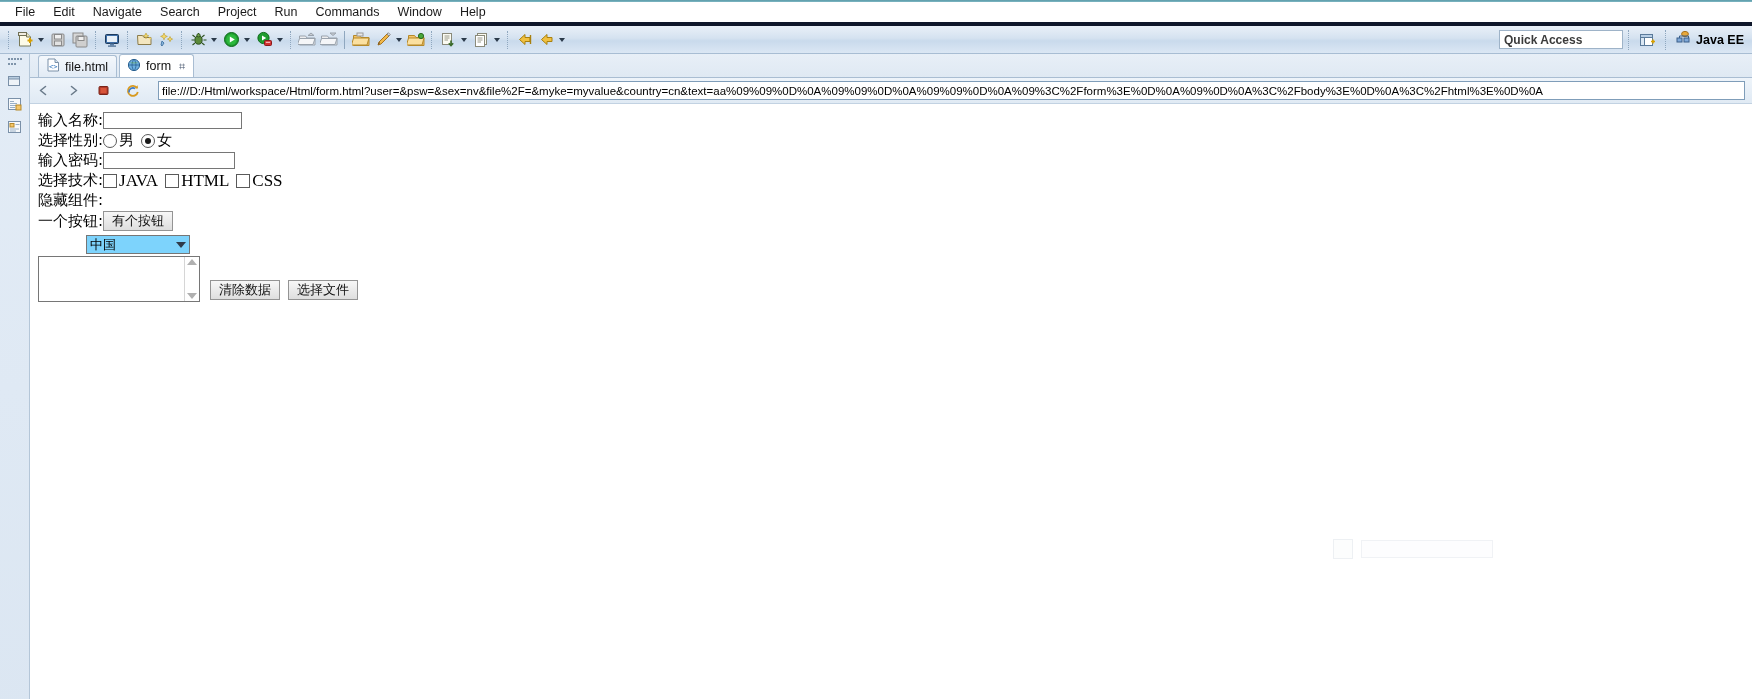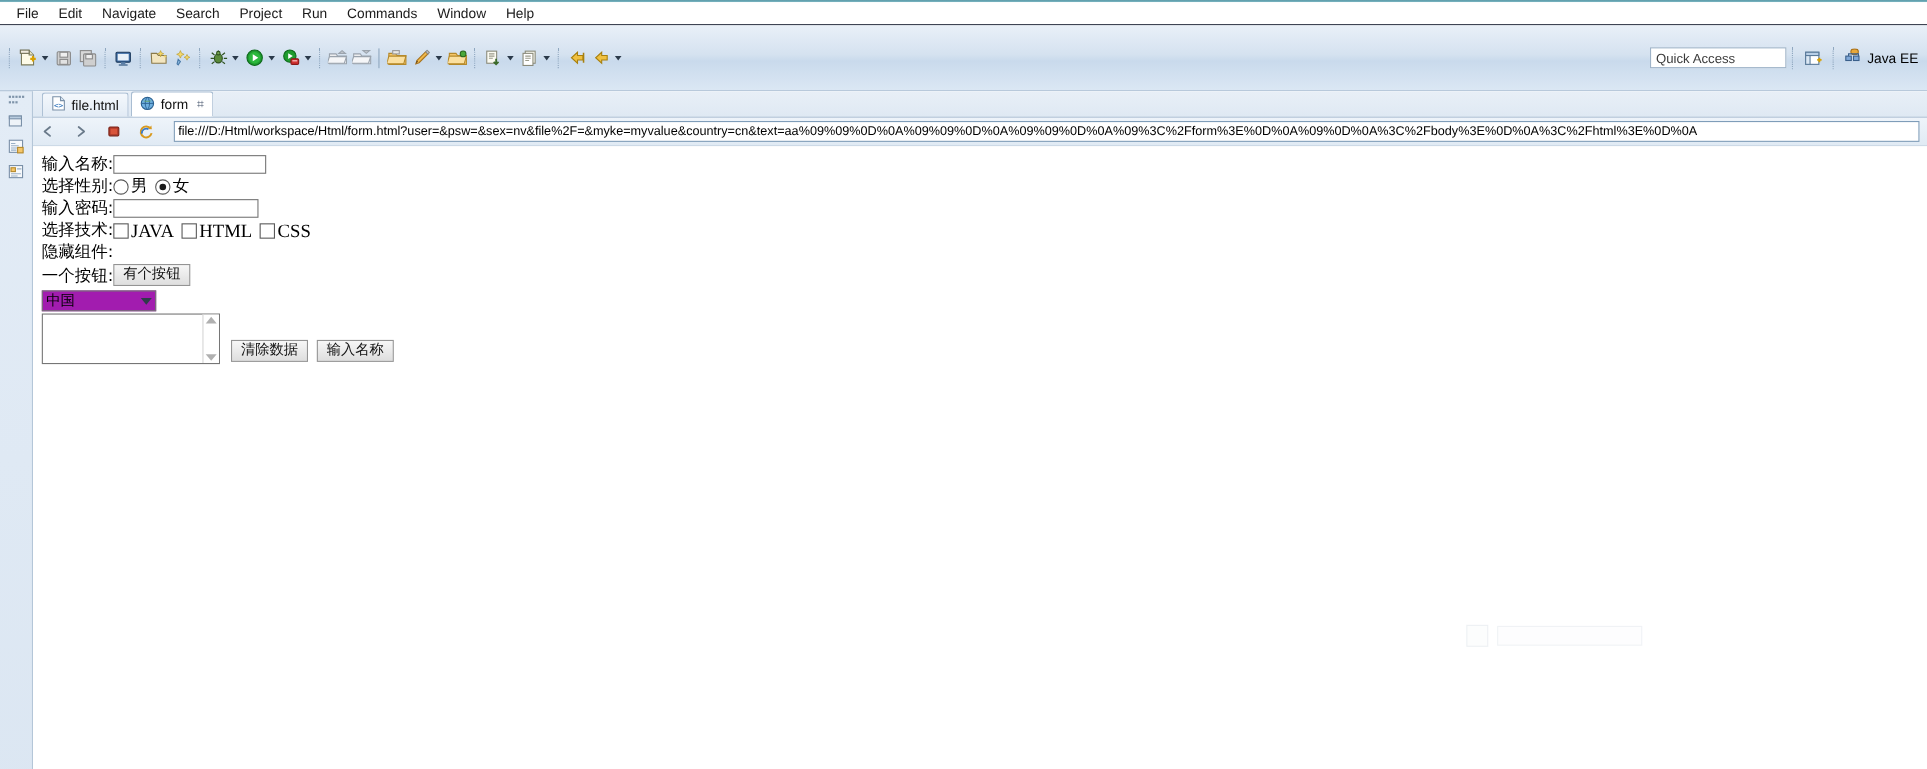--- a/index.html
+++ b/index.html
@@ -24,40 +24,41 @@
     width: 100%;
   }
 
   
   .menubar {
     height: 20px;
     background: #ffffff;
     display: flex;
     align-items: center;
     padding-left: 6px;
-    border-bottom: 1px solid #0f172a;
+    border-bottom: 4px solid #0f172a;
   }
   .menubar .mi {
     padding: 1px 9px;
     font-size: 12.5px;
     color: #1a1a1a;
     font-family: "Liberation Sans", sans-serif;
     cursor: default;
     white-space: nowrap;
   }
 
   
   .toolbar {
     height: 27px;
     background: linear-gradient(to bottom, #e9f0f8 0%, #d5e2f0 45%, #c9daec 55%, #dbe7f4 100%);
     border-bottom: 1px solid #a8bdd3;
     display: flex;
     align-items: center;
-    padding: 16px 4px;
+    padding: 0 4px;
     position: relative;
+    font-weight: bold;
   }
   .tb-sep {
     width: 1px;
     height: 18px;
     margin: 0 4px;
     border-left: 1px dotted #8fa7bf;
   }
   .tb-sep.solid {
     border-left: 1px solid #8fa7bf;
   }
@@ -339,28 +340,29 @@
     font-size: 13px;
     padding: 2px 8px;
     color: #111;
     line-height: 14px;
   }
 
   .selectbox {
     width: 96px;
     height: 17px;
     border: 1px solid #767676;
-    background: #a21caf;
+    background: #7dd3fc;
     display: flex;
     align-items: center;
     justify-content: space-between;
     padding: 0 3px 0 3px;
     font-family: "DejaVu Sans", sans-serif;
     font-size: 13px;
     box-sizing: content-box;
+    margin-left: 48px;
   }
   .selectbox .chev {
     width: 0; height: 0;
     border-left: 5px solid transparent;
     border-right: 5px solid transparent;
     border-top: 6px solid #2f3b4a;
   }
 
   .textarea-wrap {
     width: 160px;
@@ -790,21 +792,21 @@
       <div class="frow row-ta">
         <span class="textarea-wrap">
           <span class="ta-body"></span>
           <span class="ta-scroll">
             <span class="sc-arrow up"></span>
             <span class="sc-arrow down"></span>
           </span>
         </span>
         <span class="bottom-btns">
           <span class="btn-gray">清除数据</span>
-          <span class="btn-gray">输入名称</span>
+          <span class="btn-gray">选择文件</span>
         </span>
       </div>
 
       <div class="watermark">
         <div class="wm-box"></div>
         <div class="wm-field"></div>
       </div>
 
     </div>
   </div>

